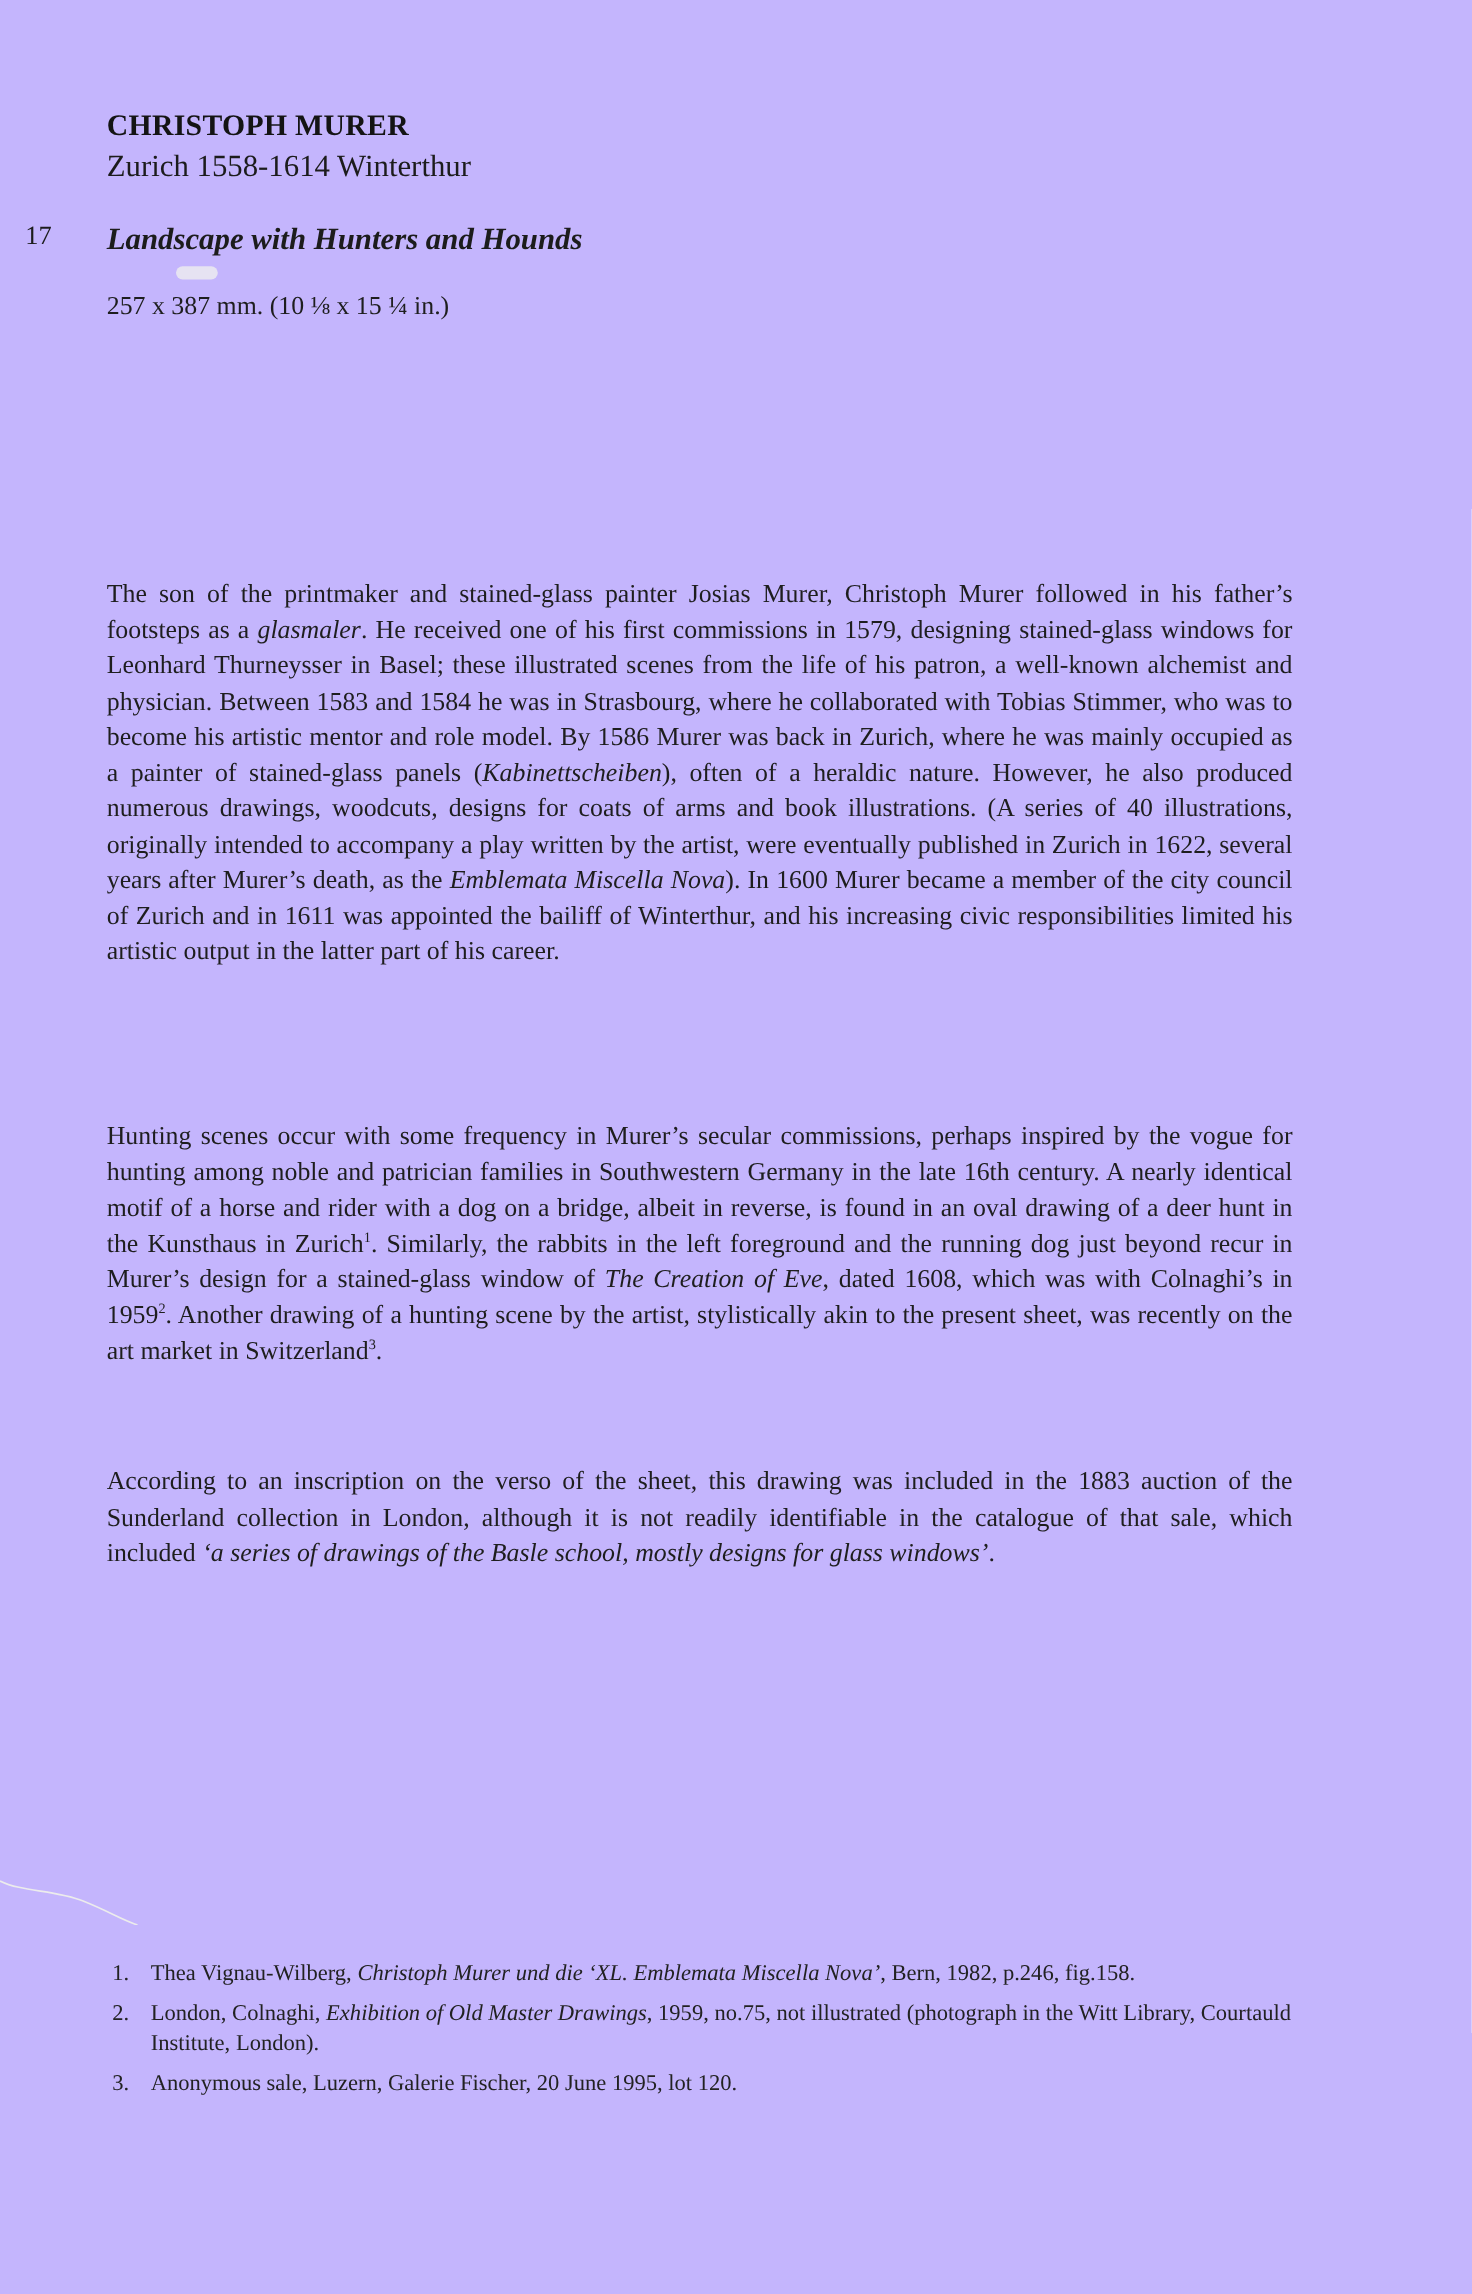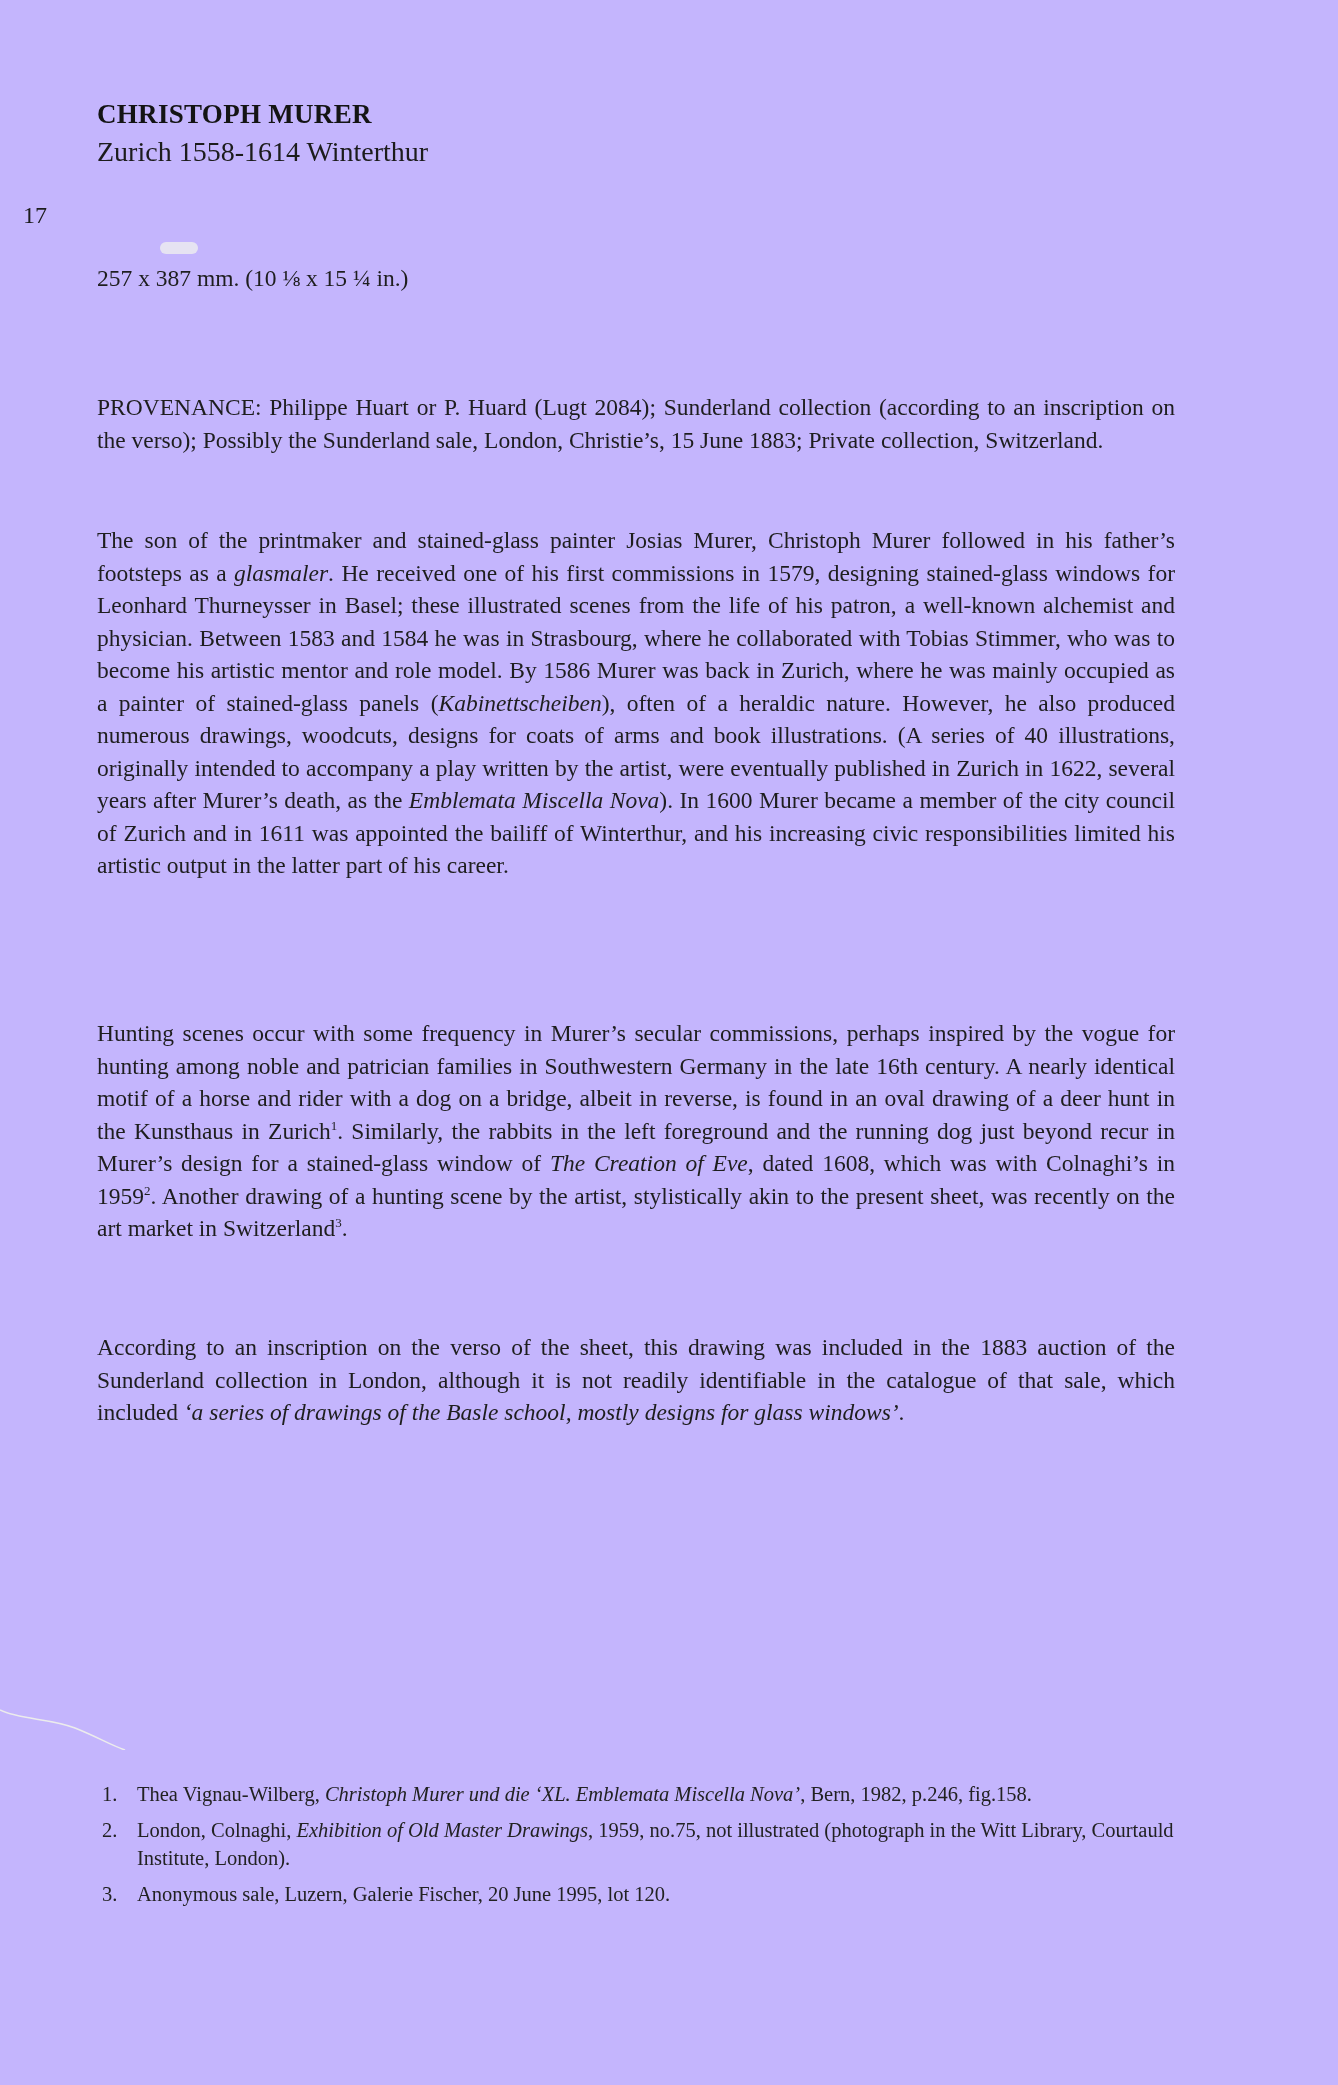--- a/index.html
+++ b/index.html
@@ -115,30 +115,28 @@
   </style>
 </head>
 <body>
 
 <div class="page">
 
   <h1 class="artist-name">CHRISTOPH MURER</h1>
   <div class="artist-dates">Zurich 1558-1614 Winterthur</div>
 
   <span class="catalogue-number">17</span>
+  <h2 class="work-title">Landscape with Hunters and Hounds</h2>
 
   <div class="smudge"></div>
 
   <div class="block desc">
     <p>257 x 387 mm. (10 ⅛ x 15 ¼ in.)</p>
   </div>
 
-  <div class="block provenance">
-    <p><span>PROVENANCE:</span><span> Philippe Huart or P. Huard (Lugt 2084); Sunderland collection (according to an inscription on the verso); Possibly the Sunderland sale, London, Christie’s, 15 June 1883; Private collection, Switzerland.</span></p>
-  </div>
 
   <div class="block para1">
     <p><span>The son of the printmaker and stained-glass painter Josias Murer, Christoph Murer followed in his father’s footsteps as a </span><span class="it">glasmaler</span><span>. He received one of his first commissions in 1579, designing stained-glass windows for Leonhard Thurneysser in Basel; these illustrated scenes from the life of his patron, a well-known alchemist and physician. Between 1583 and 1584 he was in Strasbourg, where he collaborated with Tobias Stimmer, who was to become his artistic mentor and role model. By 1586 Murer was back in Zurich, where he was mainly occupied as a painter of stained-glass panels (</span><span class="it">Kabinettscheiben</span><span>), often of a heraldic nature. However, he also produced numerous drawings, woodcuts, designs for coats of arms and book illustrations. (A series of 40 illustrations, originally intended to accompany a play written by the artist, were eventually published in Zurich in 1622, several years after Murer’s death, as the </span><span class="it">Emblemata Miscella Nova</span><span>). In 1600 Murer became a member of the city council of Zurich and in 1611 was appointed the bailiff of Winterthur, and his increasing civic responsibilities limited his artistic output in the latter part of his career.</span></p>
   </div>
 
   <div class="block para2">
     <p><span>Hunting scenes occur with some frequency in Murer’s secular commissions, perhaps inspired by the vogue for hunting among noble and patrician families in Southwestern Germany in the late 16th century. A nearly identical motif of a horse and rider with a dog on a bridge, albeit in reverse, is found in an oval drawing of a deer hunt in the Kunsthaus in Zurich</span><sup>1</sup><span>. Similarly, the rabbits in the left foreground and the running dog just beyond recur in Murer’s design for a stained-glass window of </span><span class="it">The Creation of Eve</span><span>, dated 1608, which was with Colnaghi’s in 1959</span><sup>2</sup><span>. Another drawing of a hunting scene by the artist, stylistically akin to the present sheet, was recently on the art market in Switzerland</span><sup>3</sup><span>.</span></p>
   </div>
 
   <div class="block para3">

